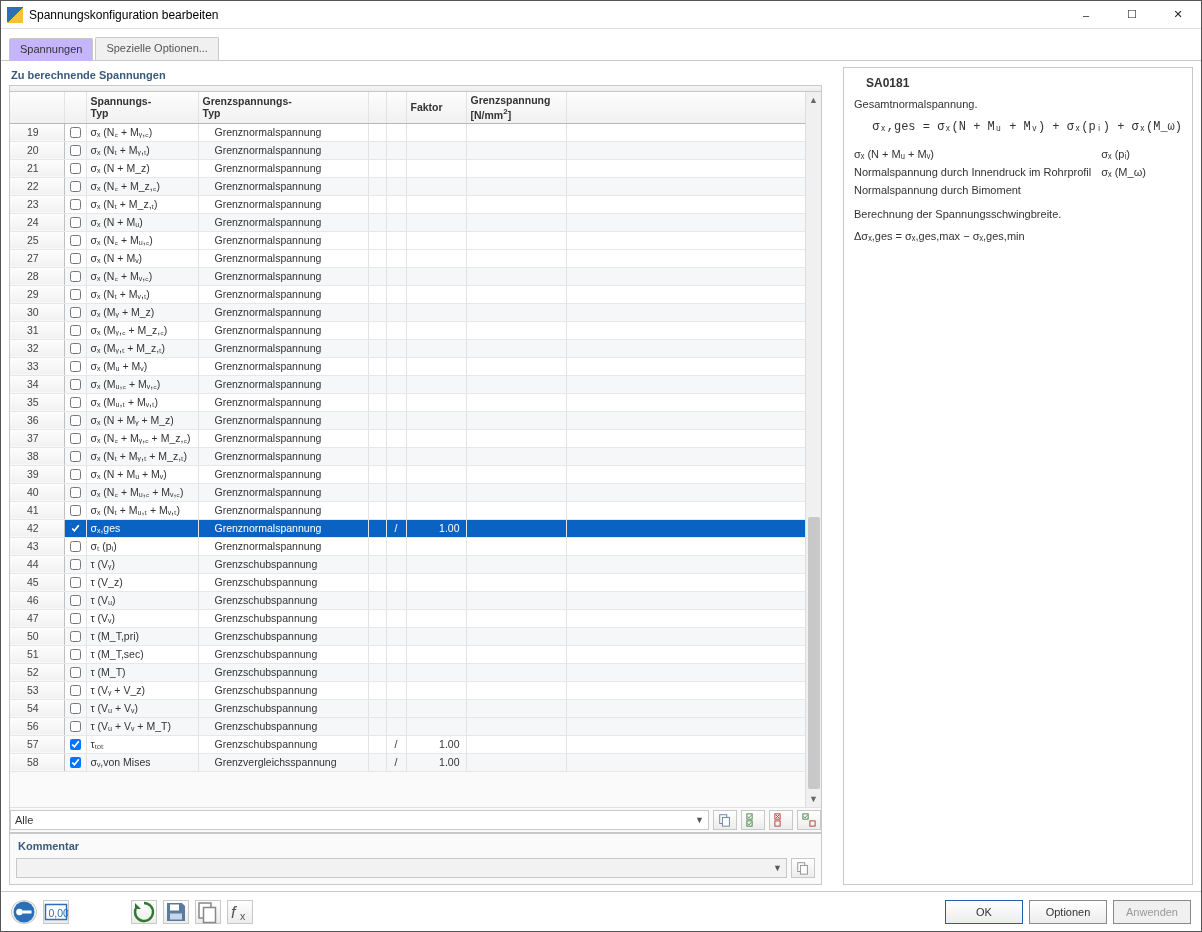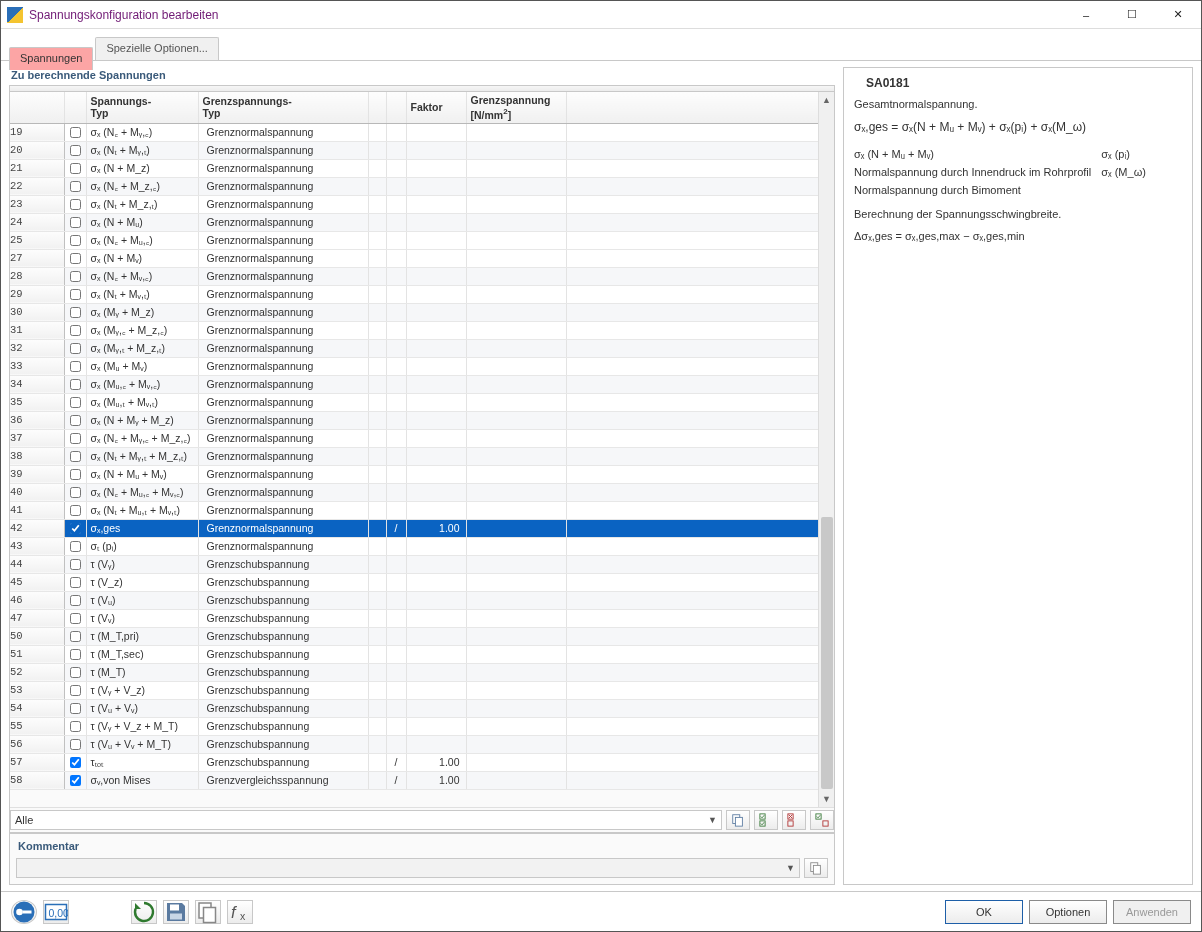--- a/index.html
+++ b/index.html
@@ -1,68 +1,68 @@
 <!DOCTYPE html>
 <html><head>
 <meta charset="utf-8">
 <style>
   * { box-sizing: border-box; }
   html, body { margin:0; padding:0; font-family: "Segoe UI", Tahoma, Arial, sans-serif; font-size:11px; color:#333; background:#fff; }
   .window { width:1202px; height:932px; border:1px solid #555; display:flex; flex-direction:column; background:#fff; }
   .titlebar { height:28px; display:flex; align-items:center; padding:0 0 0 6px; background:#fff; border-bottom:1px solid #ddd; }
   .titlebar .app-icon { width:16px; height:16px; margin-right:6px; display:inline-block; background:linear-gradient(135deg,#2a6fb8 0,#2a6fb8 50%,#f4c430 50%,#f4c430 100%); }
-  .titlebar .title { flex:1; font-size:12px; color:#701a75; }
+  .titlebar .title { flex:1; font-size:12px; color:#000000; }
   .winbtns { display:flex; }
   .winbtn { width:46px; height:28px; display:flex; align-items:center; justify-content:center; color:#222; }
 
   .tabs { display:flex; padding:8px 8px 0 8px; border-bottom:1px solid #c8c8c8; background:#fff; }
   .tab { padding:4px 10px 6px 10px; border:1px solid #c8c8c8; border-bottom:none; margin-right:2px; background:#f0f0f0; font-size:11px; color:#555; border-radius:2px 2px 0 0; }
-  .tab.active { background:#fca5a5; color:#333; position:relative; top:10px; }
+  .tab.active { background:#c4b5fd; color:#333; position:relative; top:1px; }
 
   .content { flex:1; display:flex; flex-direction:column; padding:6px 8px; gap:6px; overflow:hidden; }
-  .upper { flex:1; display:flex; gap:8px; overflow:hidden; }
+  .upper { flex:1; display:flex; gap:21px; overflow:hidden; }
   .left-panel { flex:1; display:flex; flex-direction:column; overflow:hidden; }
   .section-title { font-size:11px; color:#3a5a7a; font-weight:bold; padding:2px 2px 4px 2px; }
 
   .grid-wrap { flex:1; border:1px solid #c8c8c8; background:#fafafa; display:flex; flex-direction:column; overflow:hidden; }
   .grid-header-spacer { height:6px; background:linear-gradient(#f6f6f6,#ececec); border-bottom:1px solid #c8c8c8; }
   .grid { flex:1; overflow:hidden; position:relative; }
   table { border-collapse:collapse; width:100%; table-layout:fixed; }
   th, td { padding:0; height:16px; font-size:10.5px; border-right:1px solid #e3e3e3; border-bottom:1px solid #e7e7e7; overflow:hidden; white-space:nowrap; text-overflow:ellipsis; }
   thead th { background:linear-gradient(#fdfdfd,#f0f0f0); border-bottom:1px solid #b8b8b8; color:#333; text-align:left; padding:2px 4px; height:auto; }
   thead th .hdr-line { display:block; line-height:12px; }
   tbody tr.alt td { background:#f6f7f9; }
   tbody tr td { background:#fff; }
   tbody tr.selected td { background:#0a63c2 !important; color:#fff; }
   tbody tr.selected td .cb { accent-color:#0a63c2; }
-  .col-rownum { width:54px; text-align:left; padding-right:8px; background:linear-gradient(#fdfdfd,#f1f1f1) !important; color:#444; border-right:1px solid #c0c0c0;font-family:Liberation Mono, monospace; }
+  .col-rownum { width:54px; text-align:center; padding-right:8px; background:linear-gradient(#fdfdfd,#f1f1f1) !important; color:#444; border-right:1px solid #c0c0c0; }
   tbody tr.selected .col-rownum { background:linear-gradient(#fdfdfd,#f1f1f1) !important; color:#444; }
   .col-chk { width:22px; text-align:center; }
   .col-typ { width:112px; padding-left:4px; }
-  .col-grenz { width:170px; padding-left:8px; }
+  .col-grenz { width:170px; padding-left:16px; }
   .col-narrow { width:18px; }
   .col-slash { width:20px; text-align:center; }
   .col-faktor { width:60px; text-align:right; padding-right:6px; }
   .col-gsp { width:100px; text-align:right; padding-right:6px; }
   .col-rest { }
   .cb { width:11px; height:11px; }
   .scrollbar-v { position:absolute; right:0; top:0; bottom:0; width:16px; background:#f0f0f0; border-left:1px solid #ddd; display:flex; flex-direction:column; justify-content:space-between; align-items:center; }
   .scrollbar-v .arrow { height:16px; width:100%; display:flex; align-items:center; justify-content:center; color:#666; font-size:9px; }
   .scrollbar-v .thumb { width:12px; background:#c8c8c8; border-radius:2px; margin:1px 0; }
 
   .toolbar-under { display:flex; align-items:center; gap:4px; padding:2px 0; border-top:1px solid #e0e0e0; background:#fafafa; }
   .filter-combo { flex:1; height:20px; border:1px solid #c8c8c8; background:#fff; padding:0 4px; display:flex; align-items:center; justify-content:space-between; font-size:11px; color:#333; }
   .filter-combo .chev { font-size:9px; color:#555; }
   .tbtn { width:24px; height:20px; border:1px solid #c8c8c8; background:linear-gradient(#fff,#ececec); display:flex; align-items:center; justify-content:center; }
   .tbtn svg { width:14px; height:14px; }
 
   .right-panel { width:350px; border:1px solid #c8c8c8; background:#fff; padding:8px 10px; overflow-y:auto; font-size:11px; color:#333; }
   .right-panel h3 { margin:0 0 8px 12px; font-size:12px; font-weight:bold; }
   .right-panel .para { margin-bottom:10px; }
-  .formula { font-family:Liberation Sans, sans-serif; font-size:12px; text-align:left; margin:10px 0 14px 0; }
+  .formula { font-family:Liberation Mono, monospace; font-size:12px; text-align:right; margin:10px 0 14px 0; }
   .deflist { display:grid; grid-template-columns:auto 1fr; gap:6px 10px; margin-bottom:12px; }
   .deflist .dt { white-space:nowrap; }
   .deflist .dd { }
   .sup { font-size:8px; vertical-align:super; }
 
   .kommentar-wrap { border:1px solid #c8c8c8; padding:4px 6px 6px 6px; background:#fafafa; }
   .kommentar-row { display:flex; align-items:center; gap:4px; margin-top:2px; }
   .kommentar-input { flex:1; height:20px; border:1px solid #c8c8c8; background:#f2f2f2; display:flex; align-items:center; justify-content:flex-end; padding:0 4px; }
   .kommentar-input .chev { font-size:9px; color:#555; }
 
@@ -498,31 +498,20 @@
                     <td class="col-rownum">54</td>
                     <td class="col-chk"><input type="checkbox" class="cb" style=""></td>
                     <td class="col-typ">τ (Vᵤ + Vᵥ)</td>
                     <td class="col-grenz">Grenzschubspannung</td>
                     <td class="col-narrow"></td>
                     <td class="col-slash"></td>
                     <td class="col-faktor"></td>
                     <td class="col-gsp"></td>
                     <td class="col-rest"></td>
                   </tr>
-                  <tr>
-                    <td class="col-rownum">55</td>
-                    <td class="col-chk"><input type="checkbox" class="cb" style=""></td>
-                    <td class="col-typ">τ (Vᵧ + V_z + M_T)</td>
-                    <td class="col-grenz">Grenzschubspannung</td>
-                    <td class="col-narrow"></td>
-                    <td class="col-slash"></td>
-                    <td class="col-faktor"></td>
-                    <td class="col-gsp"></td>
-                    <td class="col-rest"></td>
-                  </tr>
                   <tr class="alt">
                     <td class="col-rownum">56</td>
                     <td class="col-chk"><input type="checkbox" class="cb" style=""></td>
                     <td class="col-typ">τ (Vᵤ + Vᵥ + M_T)</td>
                     <td class="col-grenz">Grenzschubspannung</td>
                     <td class="col-narrow"></td>
                     <td class="col-slash"></td>
                     <td class="col-faktor"></td>
                     <td class="col-gsp"></td>
                     <td class="col-rest"></td>

